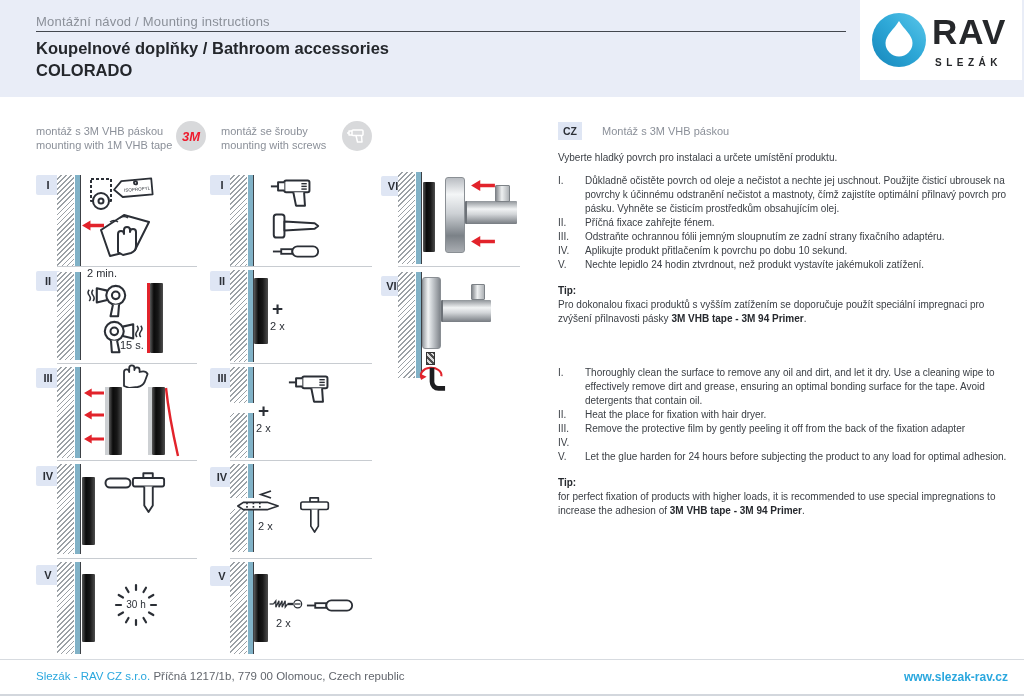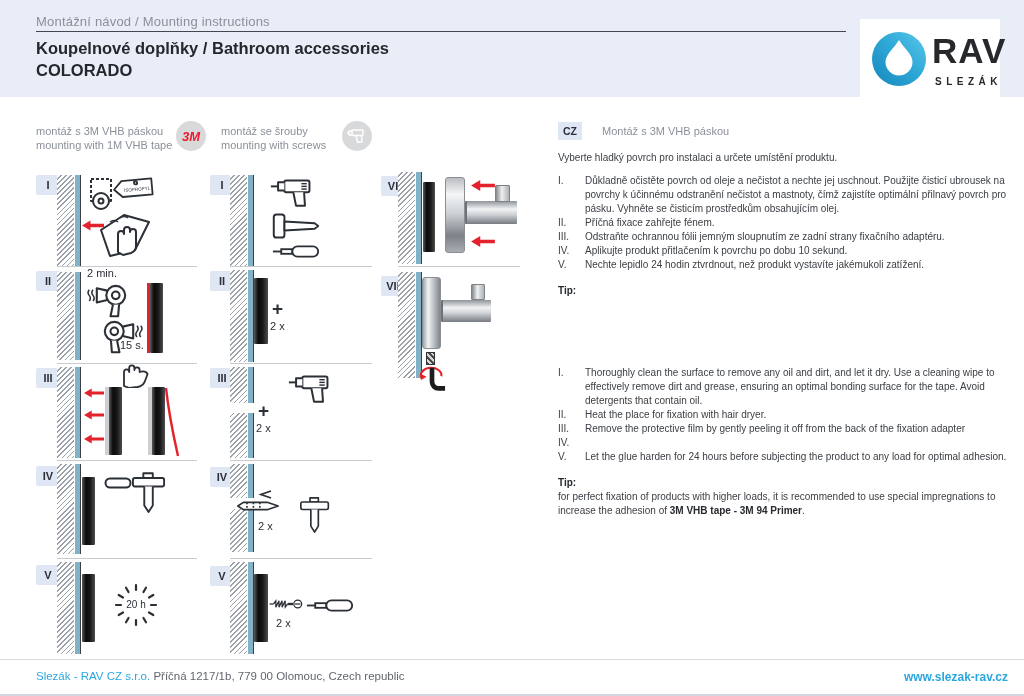--- a/index.html
+++ b/index.html
@@ -5,21 +5,21 @@
   *{margin:0;padding:0;box-sizing:border-box}
   html,body{width:1024px;height:696px}
   body{font-family:"Liberation Sans",sans-serif;background:#ffffff;position:relative;overflow:hidden;color:#3c4046}
   .abs{position:absolute}
   
   #header-band{position:absolute;left:0;top:0;width:1024px;height:97px;background:#e9edf7}
   #doc-type{position:absolute;left:36px;top:14px;font-size:13px;color:#8b9099;letter-spacing:.2px}
   #header-rule{position:absolute;left:36px;top:31px;width:810px;height:1px;background:#43474e}
   #doc-title{position:absolute;left:36px;top:39px;font-size:16.5px;font-weight:700;color:#24272c}
   #doc-series{position:absolute;left:36px;top:61px;font-size:16.5px;font-weight:700;color:#24272c}
-  #logo-box{position:absolute;left:860px;top:19px;width:140px;height:80px;background:#ffffff}
+  #logo-box{position:absolute;left:860px;top:0;width:162px;height:80px;background:#ffffff}
   #logo-brand{position:absolute;left:72px;top:12px;font-size:35px;font-weight:700;color:#26282b;letter-spacing:1px}
   #logo-sub{position:absolute;left:75px;top:57px;font-size:10px;font-weight:700;color:#26282b;letter-spacing:4.5px}
   
   .method-txt{position:absolute;font-size:11px;line-height:14px;color:#8b9099}
   .badge{position:absolute;width:30px;height:30px;border-radius:50%;background:#d8d9db;display:flex;align-items:center;justify-content:center}
   .badge-3m-txt{color:#ee1b2d;font-weight:700;font-style:italic;font-size:13px}
   
   .lbl{position:absolute;width:24px;height:20px;background:#dfe6f4;border-radius:2px;color:#2b2f36;font-weight:700;font-size:11px;line-height:20px;text-align:center}
   .wall{position:absolute;width:24px}
   .wall i{position:absolute;top:0;bottom:0;display:block}
@@ -267,21 +267,21 @@
         <line x1="22" y1="2" x2="22" y2="7" transform="rotate(120 22 22)"></line>
         <line x1="22" y1="2" x2="22" y2="7" transform="rotate(150 22 22)"></line>
         <line x1="22" y1="2" x2="22" y2="7" transform="rotate(180 22 22)"></line>
         <line x1="22" y1="2" x2="22" y2="7" transform="rotate(210 22 22)"></line>
         <line x1="22" y1="2" x2="22" y2="7" transform="rotate(240 22 22)"></line>
         <line x1="22" y1="2" x2="22" y2="7" transform="rotate(270 22 22)"></line>
         <line x1="22" y1="2" x2="22" y2="7" transform="rotate(300 22 22)"></line>
         <line x1="22" y1="2" x2="22" y2="7" transform="rotate(330 22 22)"></line>
   </g>
     </svg>
-  <span class="clock-txt" style="top:16px">20 h</span>
+  <span class="clock-txt" style="top:16px">30 h</span>
 </span>
 
 <div class="lbl" style="left:210px;top:175px">I</div>
 <div class="wall" style="left:230px;top:175px;height:91px">
     <i class="w-h"></i>
     <i class="w-t"></i>
     <i class="w-e"></i>
   </div>
 <span class="abs" style="left:270px;top:176px">
   <svg width="52" height="36" viewBox="0 0 58 40">
@@ -480,20 +480,21 @@
         <span class="n">IV.</span>
         <span class="t">Aplikujte produkt přitlačením k povrchu po dobu 10 sekund.</span>
       </div>
     <div class="row">
         <span class="n">V.</span>
         <span class="t">Nechte lepidlo 24 hodin ztvrdnout, než produkt vystavíte jakémukoli zatížení.</span>
       </div>
   </div>
   <div class="tip body-fs">
     <div class="tip-label">Tip:</div>
+    <div><span>Pro dokonalou fixaci produktů s vyšším zatížením se doporučuje použít speciální impregnaci pro zvýšení přilnavosti pásky </span><b>3M VHB tape - 3M 94 Primer</b><span>.</span></div>
   </div>
 </div>
 
 <div class="txt-block" style="left:558px;top:357px">
   <div class="ilist body-fs">
     <div class="row">
         <span class="n">I.</span>
         <span class="t">Thoroughly clean the surface to remove any oil and dirt, and let it dry. Use a cleaning wipe to effectively remove dirt and grease, ensuring an optimal bonding surface for the tape. Avoid detergents that contain oil.</span>
       </div>
     <div class="row">

